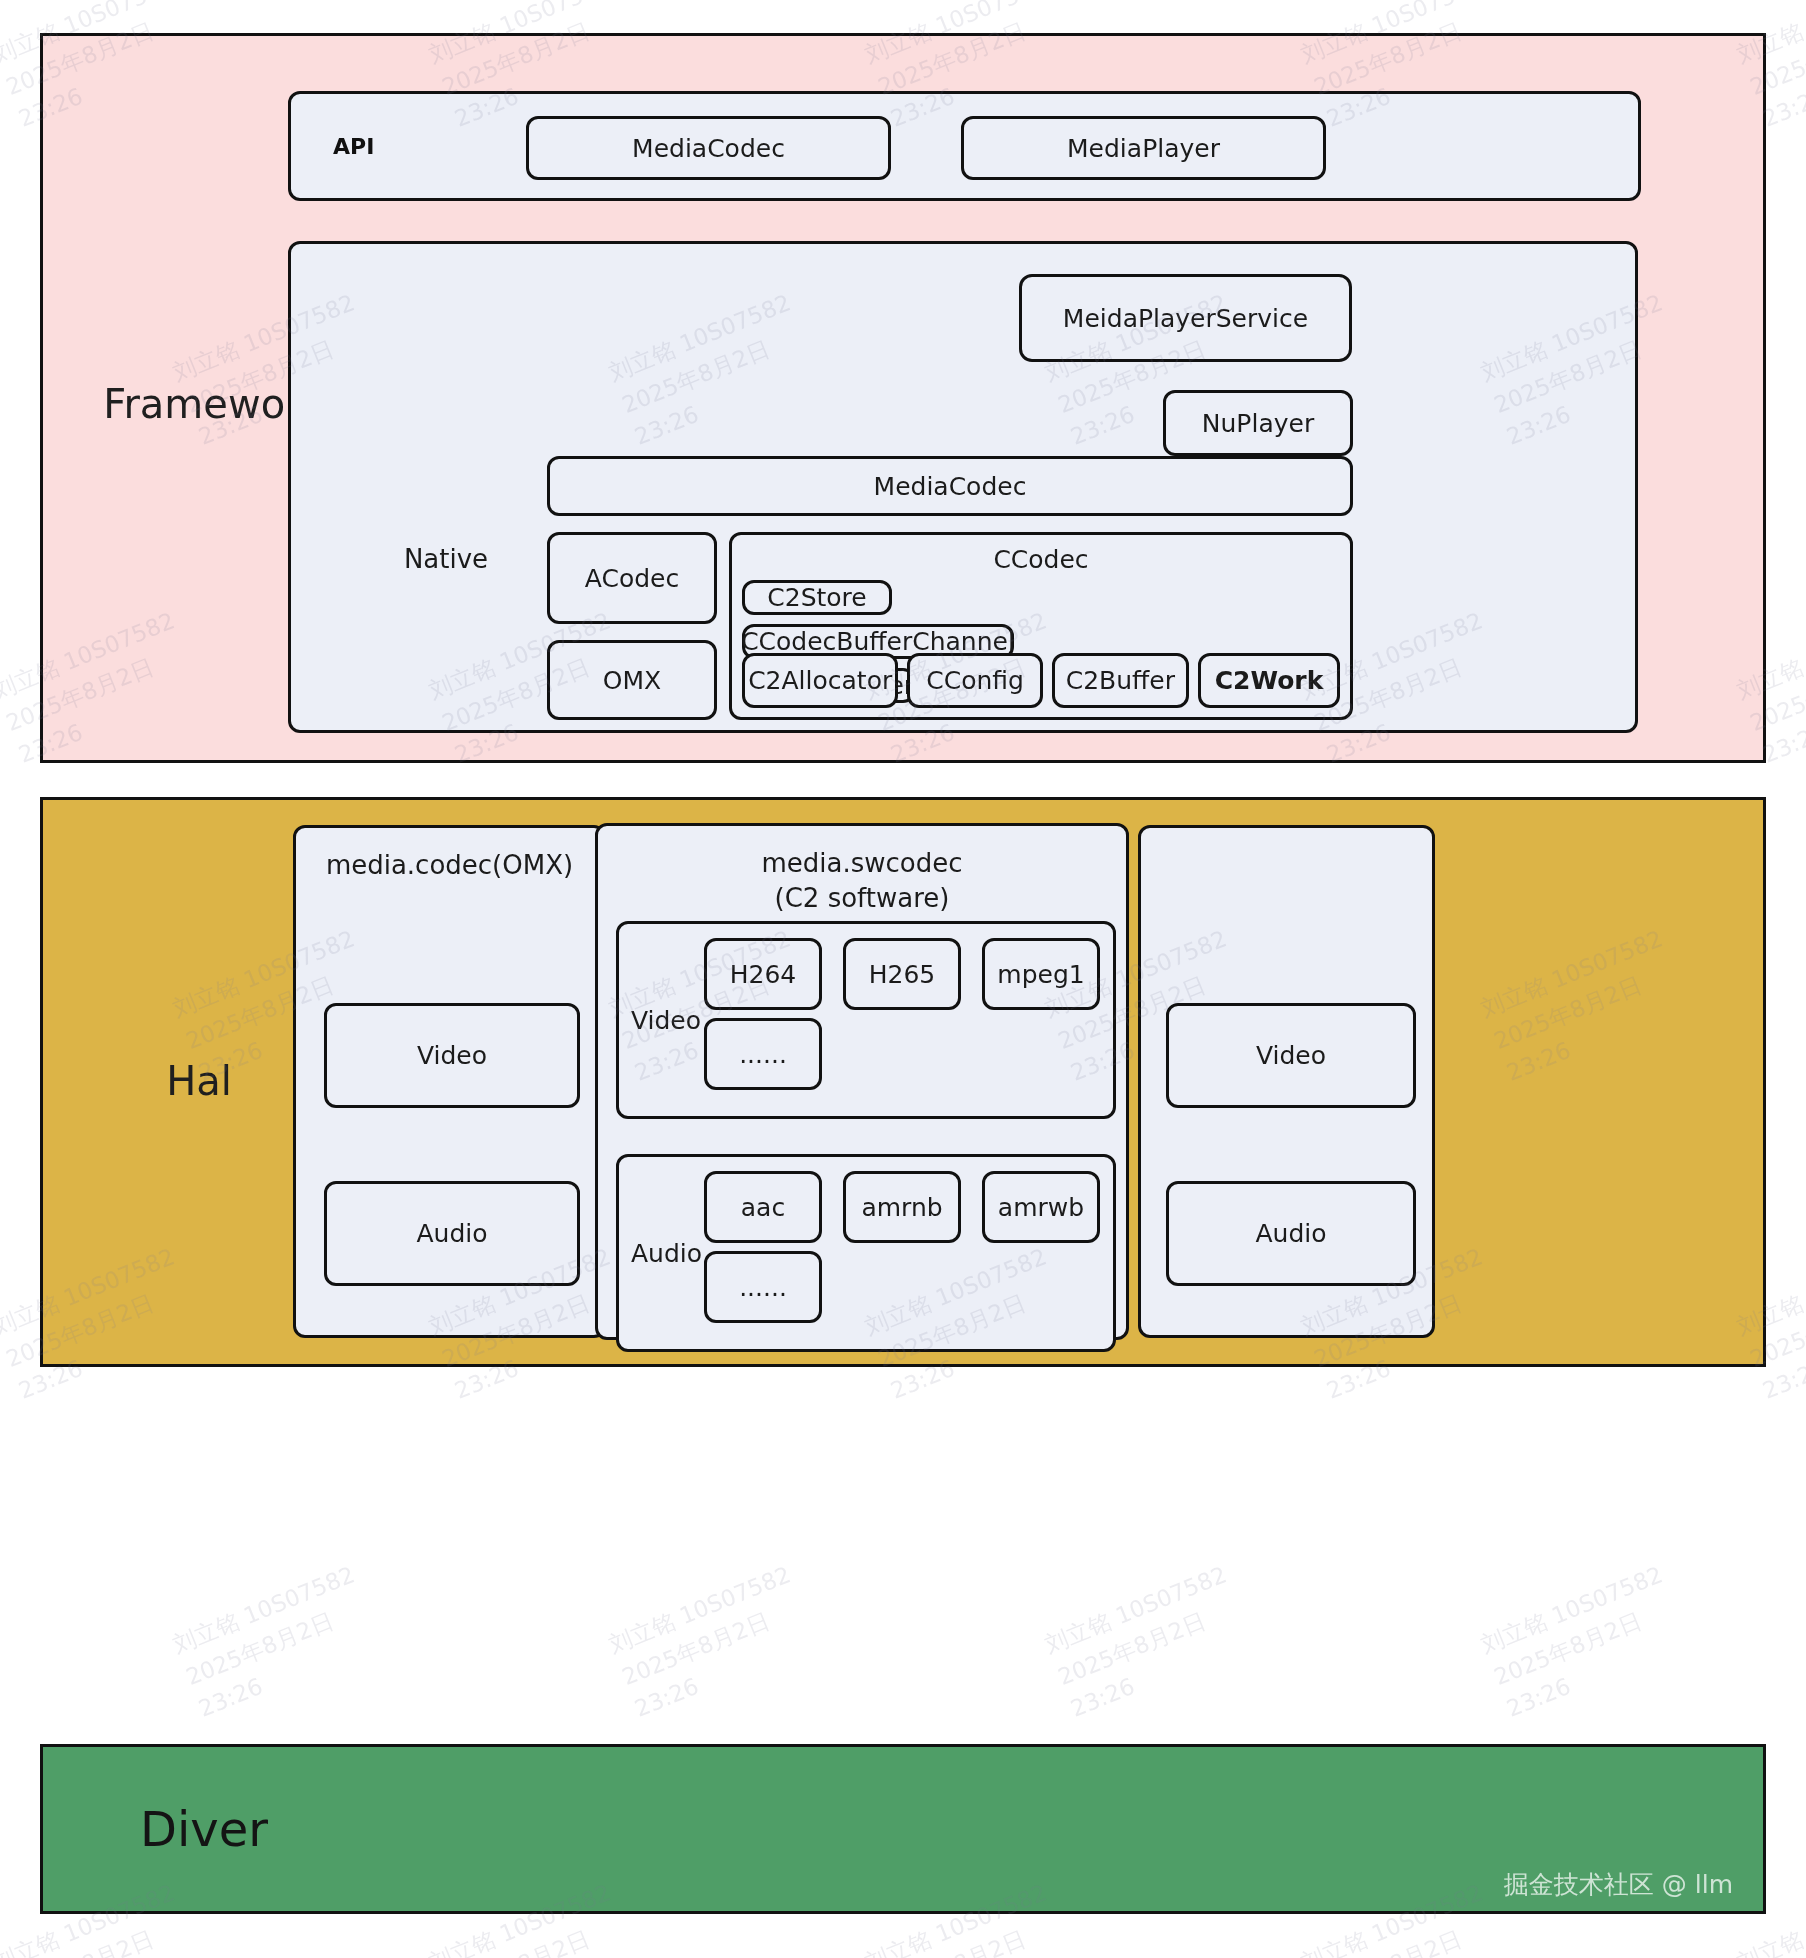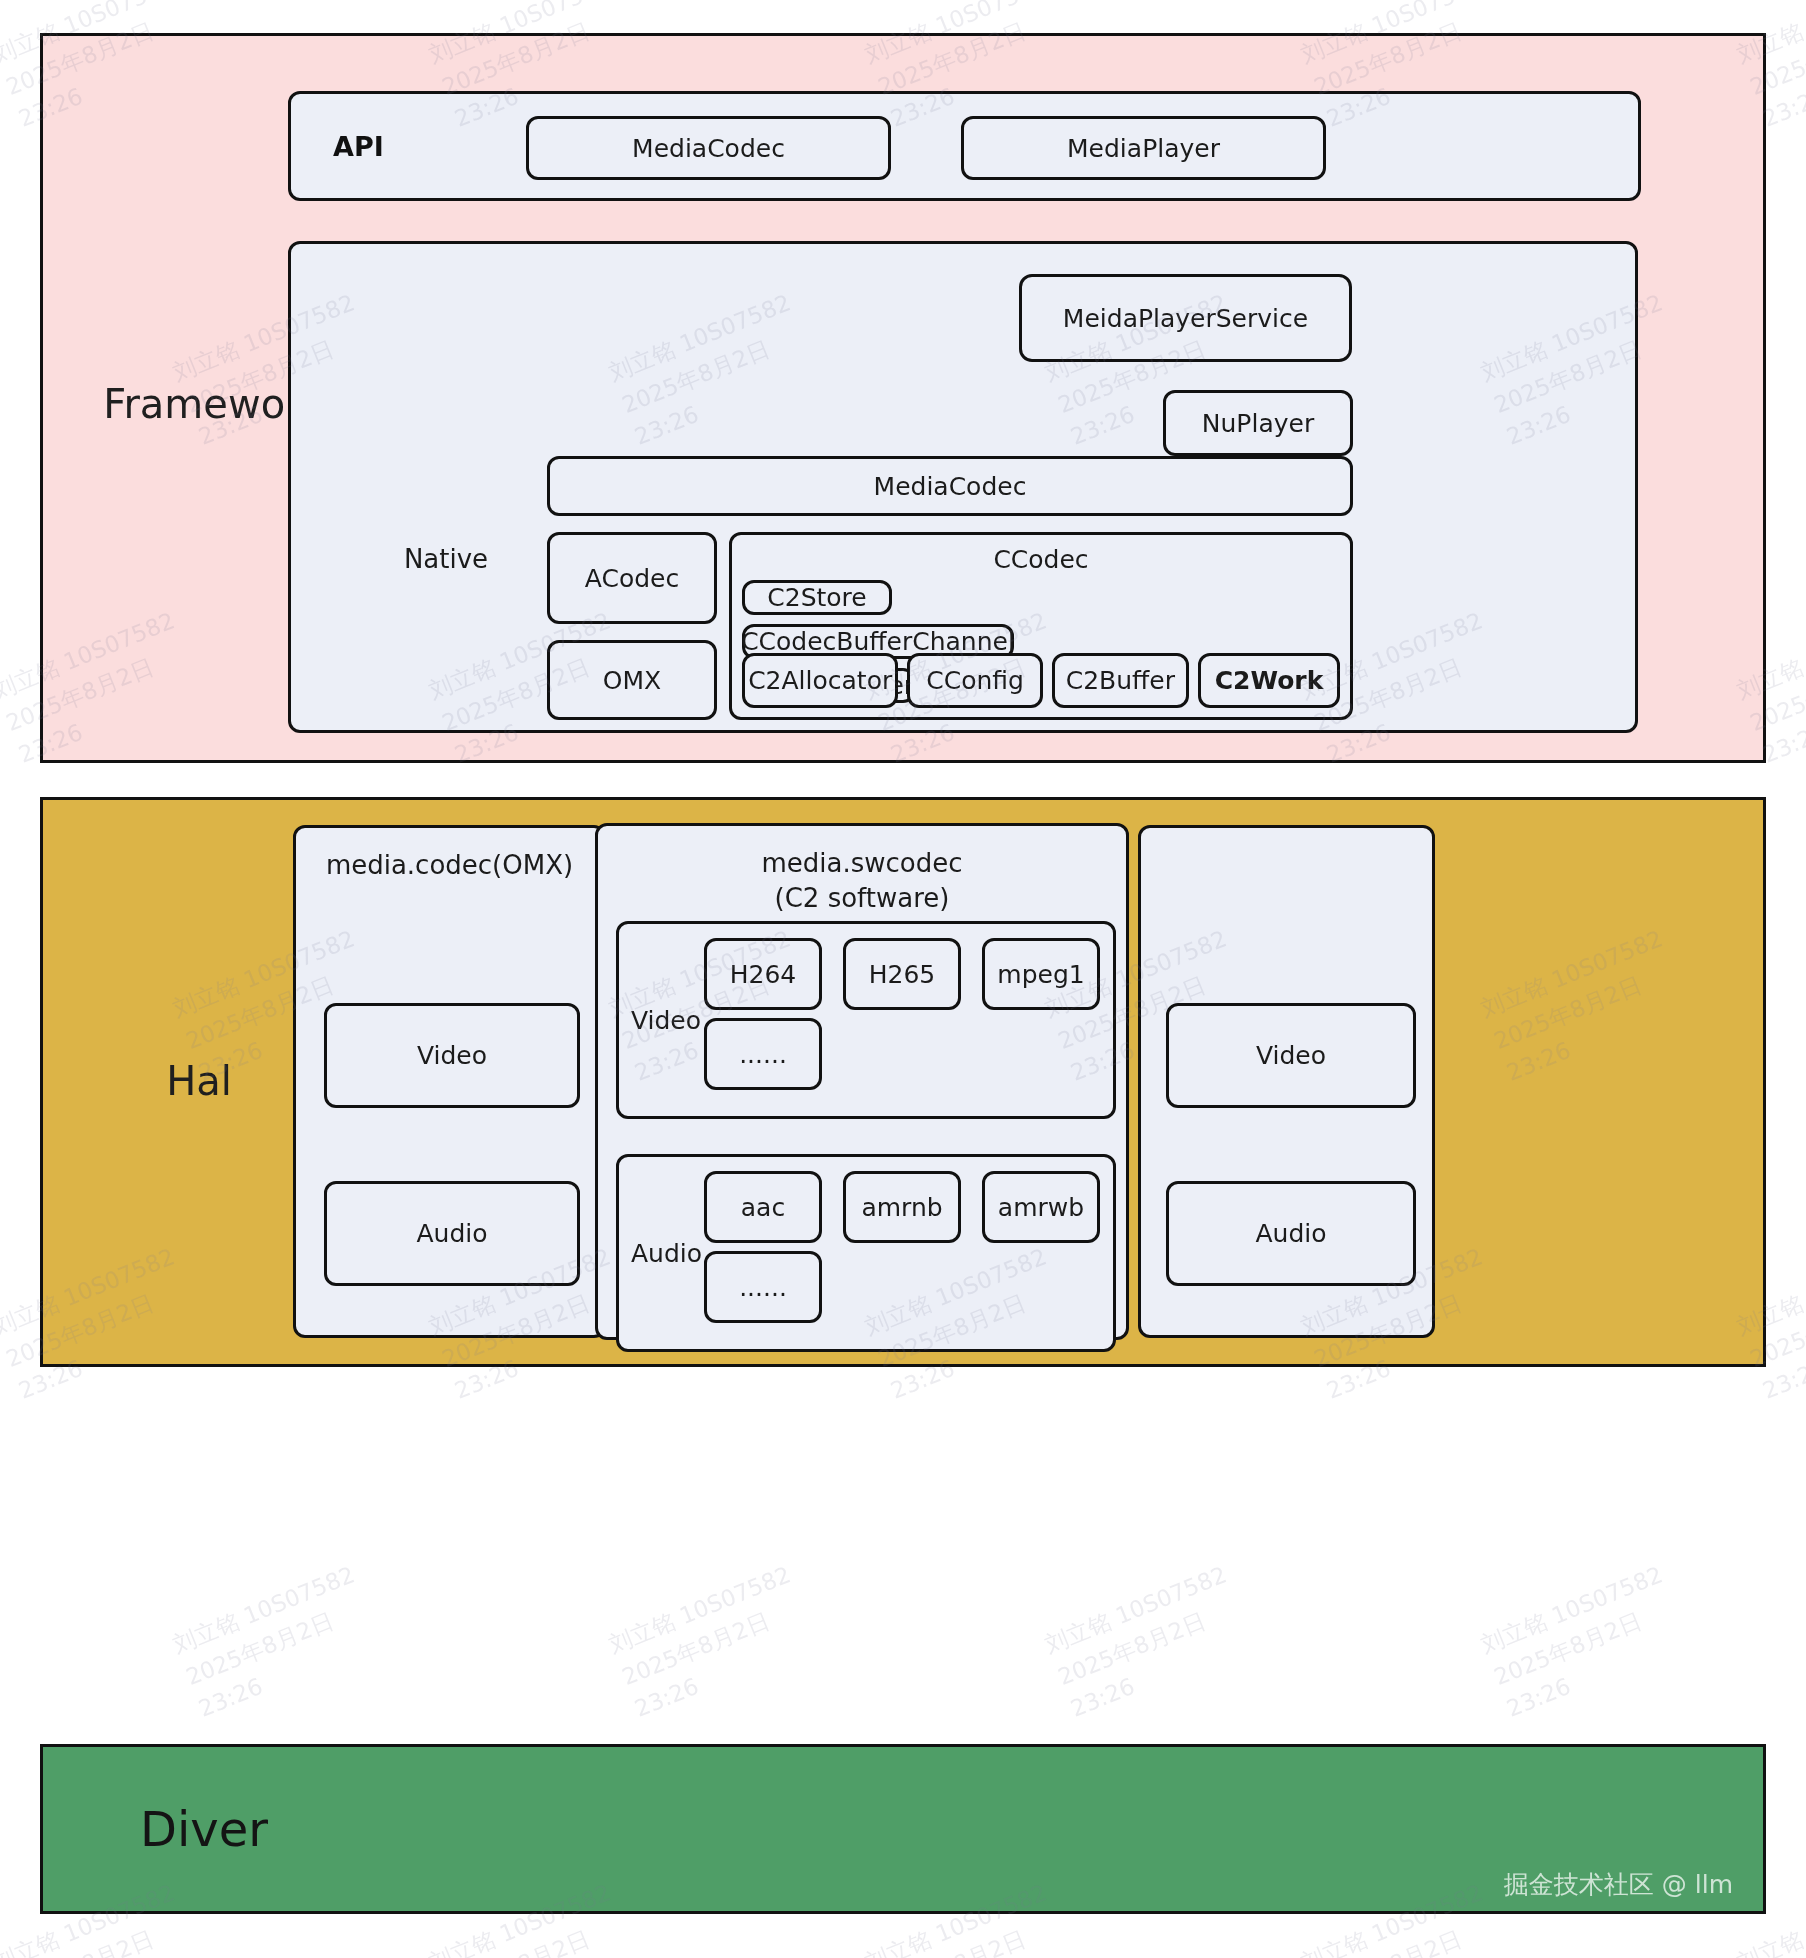--- a/index.html
+++ b/index.html
@@ -66,21 +66,21 @@
   #framework-label {
     position: absolute; left: 46px; top: 345px; width: 250px;
     font-size: 40px;
   }
   #api-panel {
     position: absolute; left: 245px; top: 55px; width: 1353px; height: 110px;
     display: flex; align-items: center;
   }
   #api-title {
     position: absolute; left: 42px; top: 50%; transform: translateY(-50%);
-    font-size: 27px; font-weight: bold; color: #111;
+    font-size: 22px; font-weight: bold; color: #111;
   }
   #api-mediacodec { position: absolute; left: 235px; top: 22px; width: 365px; height: 64px; }
   #api-mediaplayer { position: absolute; left: 670px; top: 22px; width: 365px; height: 64px; }
 
   #native-panel {
     position: absolute; left: 245px; top: 205px; width: 1350px; height: 492px;
   }
   #native-label {
     position: absolute; left: 55px; top: 300px; width: 200px;
     font-size: 26px; color: #1b1b1b; text-align: center;

